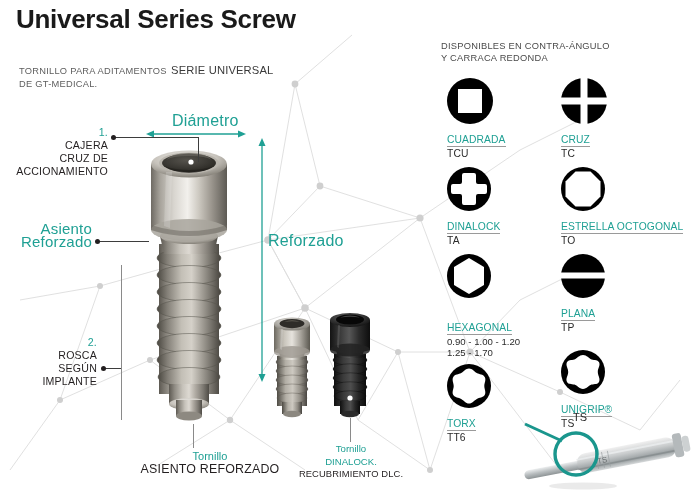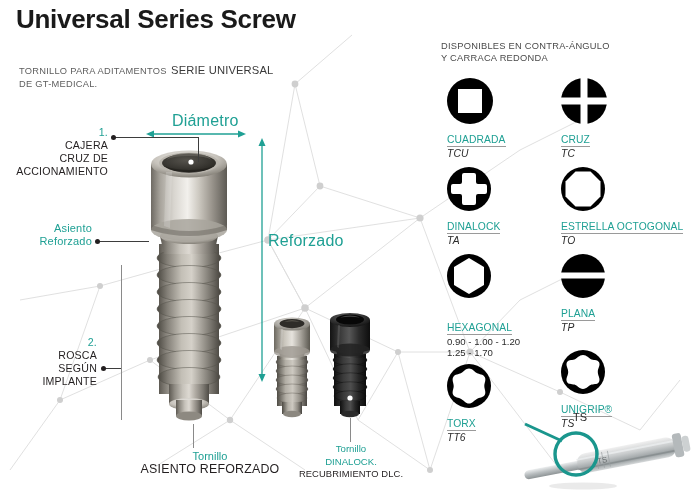--- a/index.html
+++ b/index.html
@@ -52,21 +52,21 @@
     position:absolute;left:441px;top:41px;z-index:6;
     font-size:9.3px;color:#4a4a4a;letter-spacing:.25px;line-height:11.5px;
   }
   .icon-cell{position:absolute;z-index:6;}
   .icon-glyph{display:block;}
   .icon-name{
     font-size:10.3px;color:#1fa094;letter-spacing:.1px;white-space:nowrap;
     display:inline-block;border-bottom:1.3px solid #9a9a9a;padding-bottom:0px;
     line-height:12px;
   }
-  .icon-code{font-size:10.3px;color:#2b2b2b;letter-spacing:.1px;line-height:12px;margin-top:1px;white-space:nowrap;font-style:italic;}
+  .icon-code{font-size:10.3px;color:#2b2b2b;letter-spacing:.1px;line-height:12px;margin-top:1px;white-space:nowrap;}
   .icon-sizes{font-size:9.6px;color:#2b2b2b;letter-spacing:0px;line-height:11px;margin-top:1px;white-space:nowrap;}
 
   
   #driver{position:absolute;left:505px;top:412px;z-index:6;}
 </style>
 </head>
 <body>
 
 <div id="stage">
 
@@ -312,21 +312,21 @@
   <div class="lbl cap-left" style="left:0px;top:126px;width:108px;">
     <div class="teal">1.</div>
     <div class="dark">CAJERA</div>
     <div class="dark">CRUZ DE</div>
     <div class="dark">ACCIONAMIENTO</div>
   </div>
   <div class="dot" style="left:111px;top:135px;"></div>
   <div class="leader h" style="left:115px;top:137px;width:83px;"></div>
   <div class="leader v" style="left:198px;top:137px;height:25px;"></div>
 
-  <div class="lbl cap-left teal" style="left:0px;top:222px;width:92px;font-size:11px;">
+  <div class="lbl cap-left teal" style="left:0px;top:222px;width:92px;font-size:15px;">
     <div>Asiento</div>
     <div>Reforzado</div>
   </div>
   <div class="dot" style="left:95px;top:239px;"></div>
   <div class="leader h" style="left:99px;top:241px;width:50px;"></div>
 
   <div class="lbl cap-left" style="left:0px;top:336px;width:97px;">
     <div class="teal">2.</div>
     <div class="dark">ROSCA</div>
     <div class="dark">SEGÚN</div>

